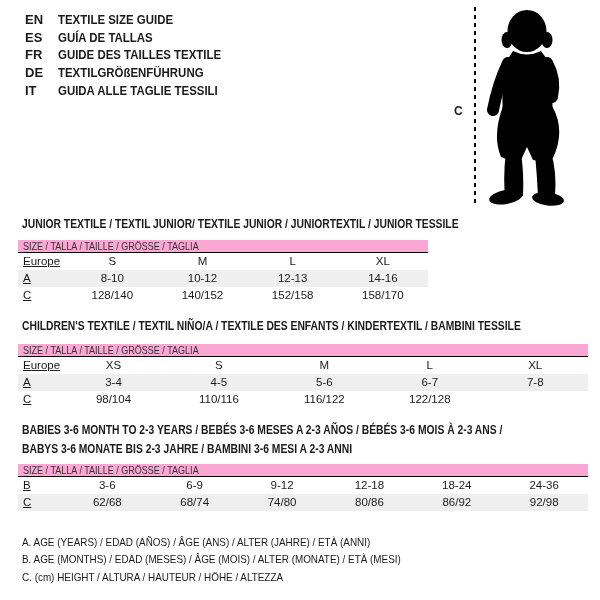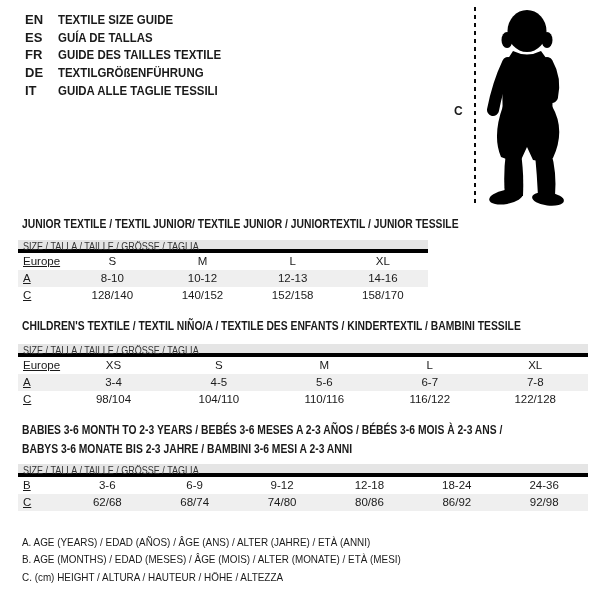--- a/index.html
+++ b/index.html
@@ -23,21 +23,21 @@
   }
   .measure-c{position:absolute;left:6px;top:104px;font-size:12px;font-weight:bold;}
   .figure svg{position:absolute;left:32px;top:0px;width:120px;height:210px;}
 
   
   .sec-title{position:absolute;left:22px;font-weight:bold;font-size:12px;line-height:18.5px;}
 
   
   .sg-table{position:absolute;left:18px;}
   .size-bar{
-    height:13px;line-height:13px;background:#e5e5e5;border-bottom:4px solid #000000;
+    height:13px;line-height:13px;background:#f9a8d4;border-bottom:1px solid #000000;
     font-size:10.5px;color:#333;padding-left:5px;box-sizing:border-box;
   }
   .t-row{display:flex;height:17px;line-height:17px;font-size:11.5px;}
   .t-row.shaded{background:#efefef;}
   .t-row .lbl{text-align:left;padding-left:5px;box-sizing:border-box;text-decoration:underline;}
   .t-row .cell{text-align:center;}
 
   .junior{width:410px;top:240px;}
   .junior .lbl{width:12%;}
   .junior .cell{width:22%;}
@@ -151,21 +151,20 @@
       <span class="lbl">A</span>
       <span class="cell">3-4</span>
       <span class="cell">4-5</span>
       <span class="cell">5-6</span>
       <span class="cell">6-7</span>
       <span class="cell">7-8</span>
     </div>
     <div class="t-row">
       <span class="lbl">C</span>
       <span class="cell">98/104</span>
-      <span class="cell">104/110</span>
       <span class="cell">110/116</span>
       <span class="cell">116/122</span>
       <span class="cell">122/128</span>
     </div>
   </div>
 
   <div class="sec-title" style="top:421px;">
     <div><span class="cond">BABIES 3-6 MONTH TO 2-3 YEARS / BEBÉS 3-6 MESES A 2-3 AÑOS / BÉBÉS 3-6 MOIS À 2-3 ANS /</span></div>
     <div><span class="cond">BABYS 3-6 MONATE BIS 2-3 JAHRE / BAMBINI 3-6 MESI A 2-3 ANNI</span></div>
   </div>

